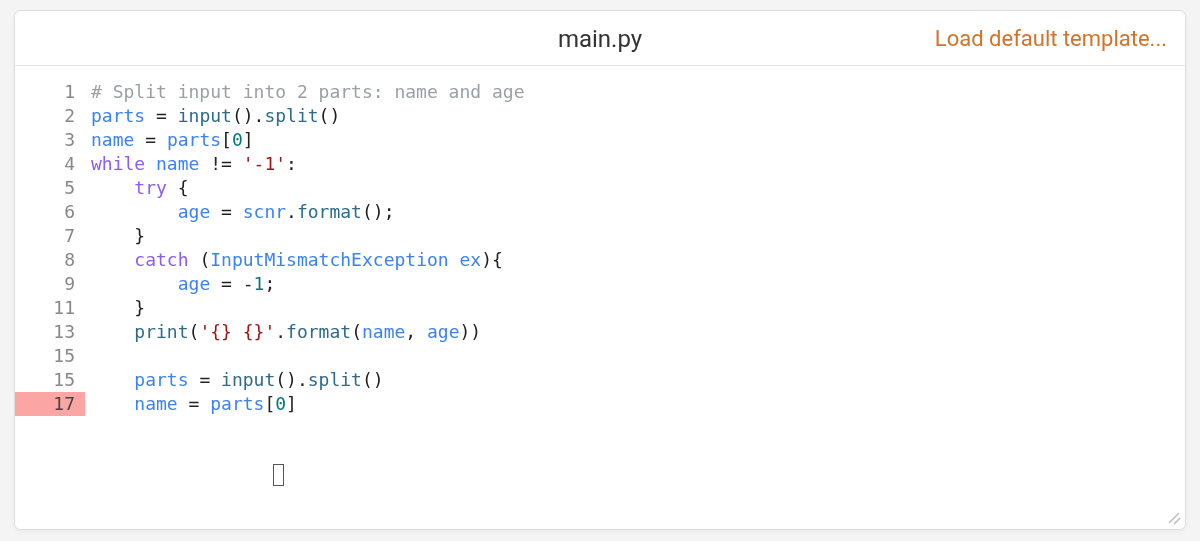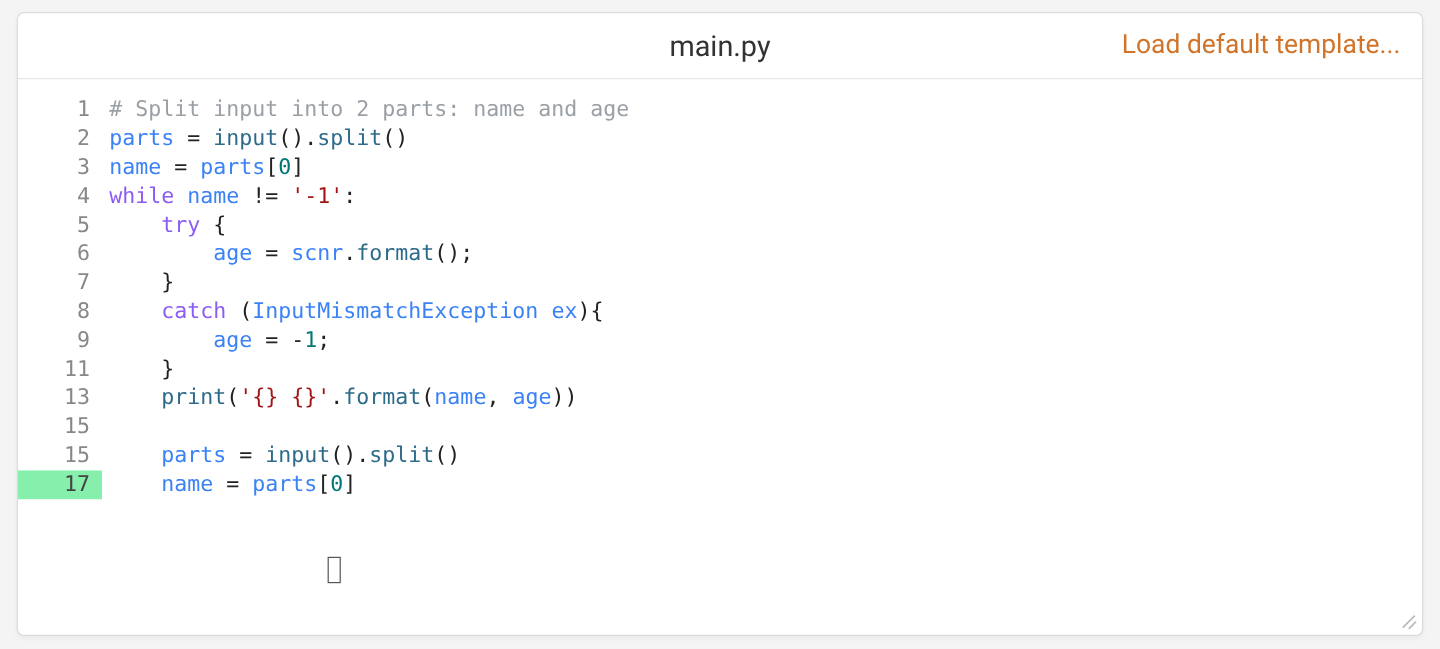--- a/index.html
+++ b/index.html
@@ -71,21 +71,21 @@
   .gutter-cell {
     width: 70px;
     text-align: right;
     padding-right: 10px;
     box-sizing: border-box;
     color: #888;
     user-select: none;
     background: transparent;
   }
   .active .gutter-cell {
-    background: #86efac;
+    background: #fca5a5;
     color: #444;
   }
   .code-cell {
     flex: 1;
     white-space: pre;
     color: #222;
     padding-left: 6px;
   }
   .tok-comment { color: #9aa0a6; }
   .tok-ident   { color: #3b82f6; text-align: right; }

